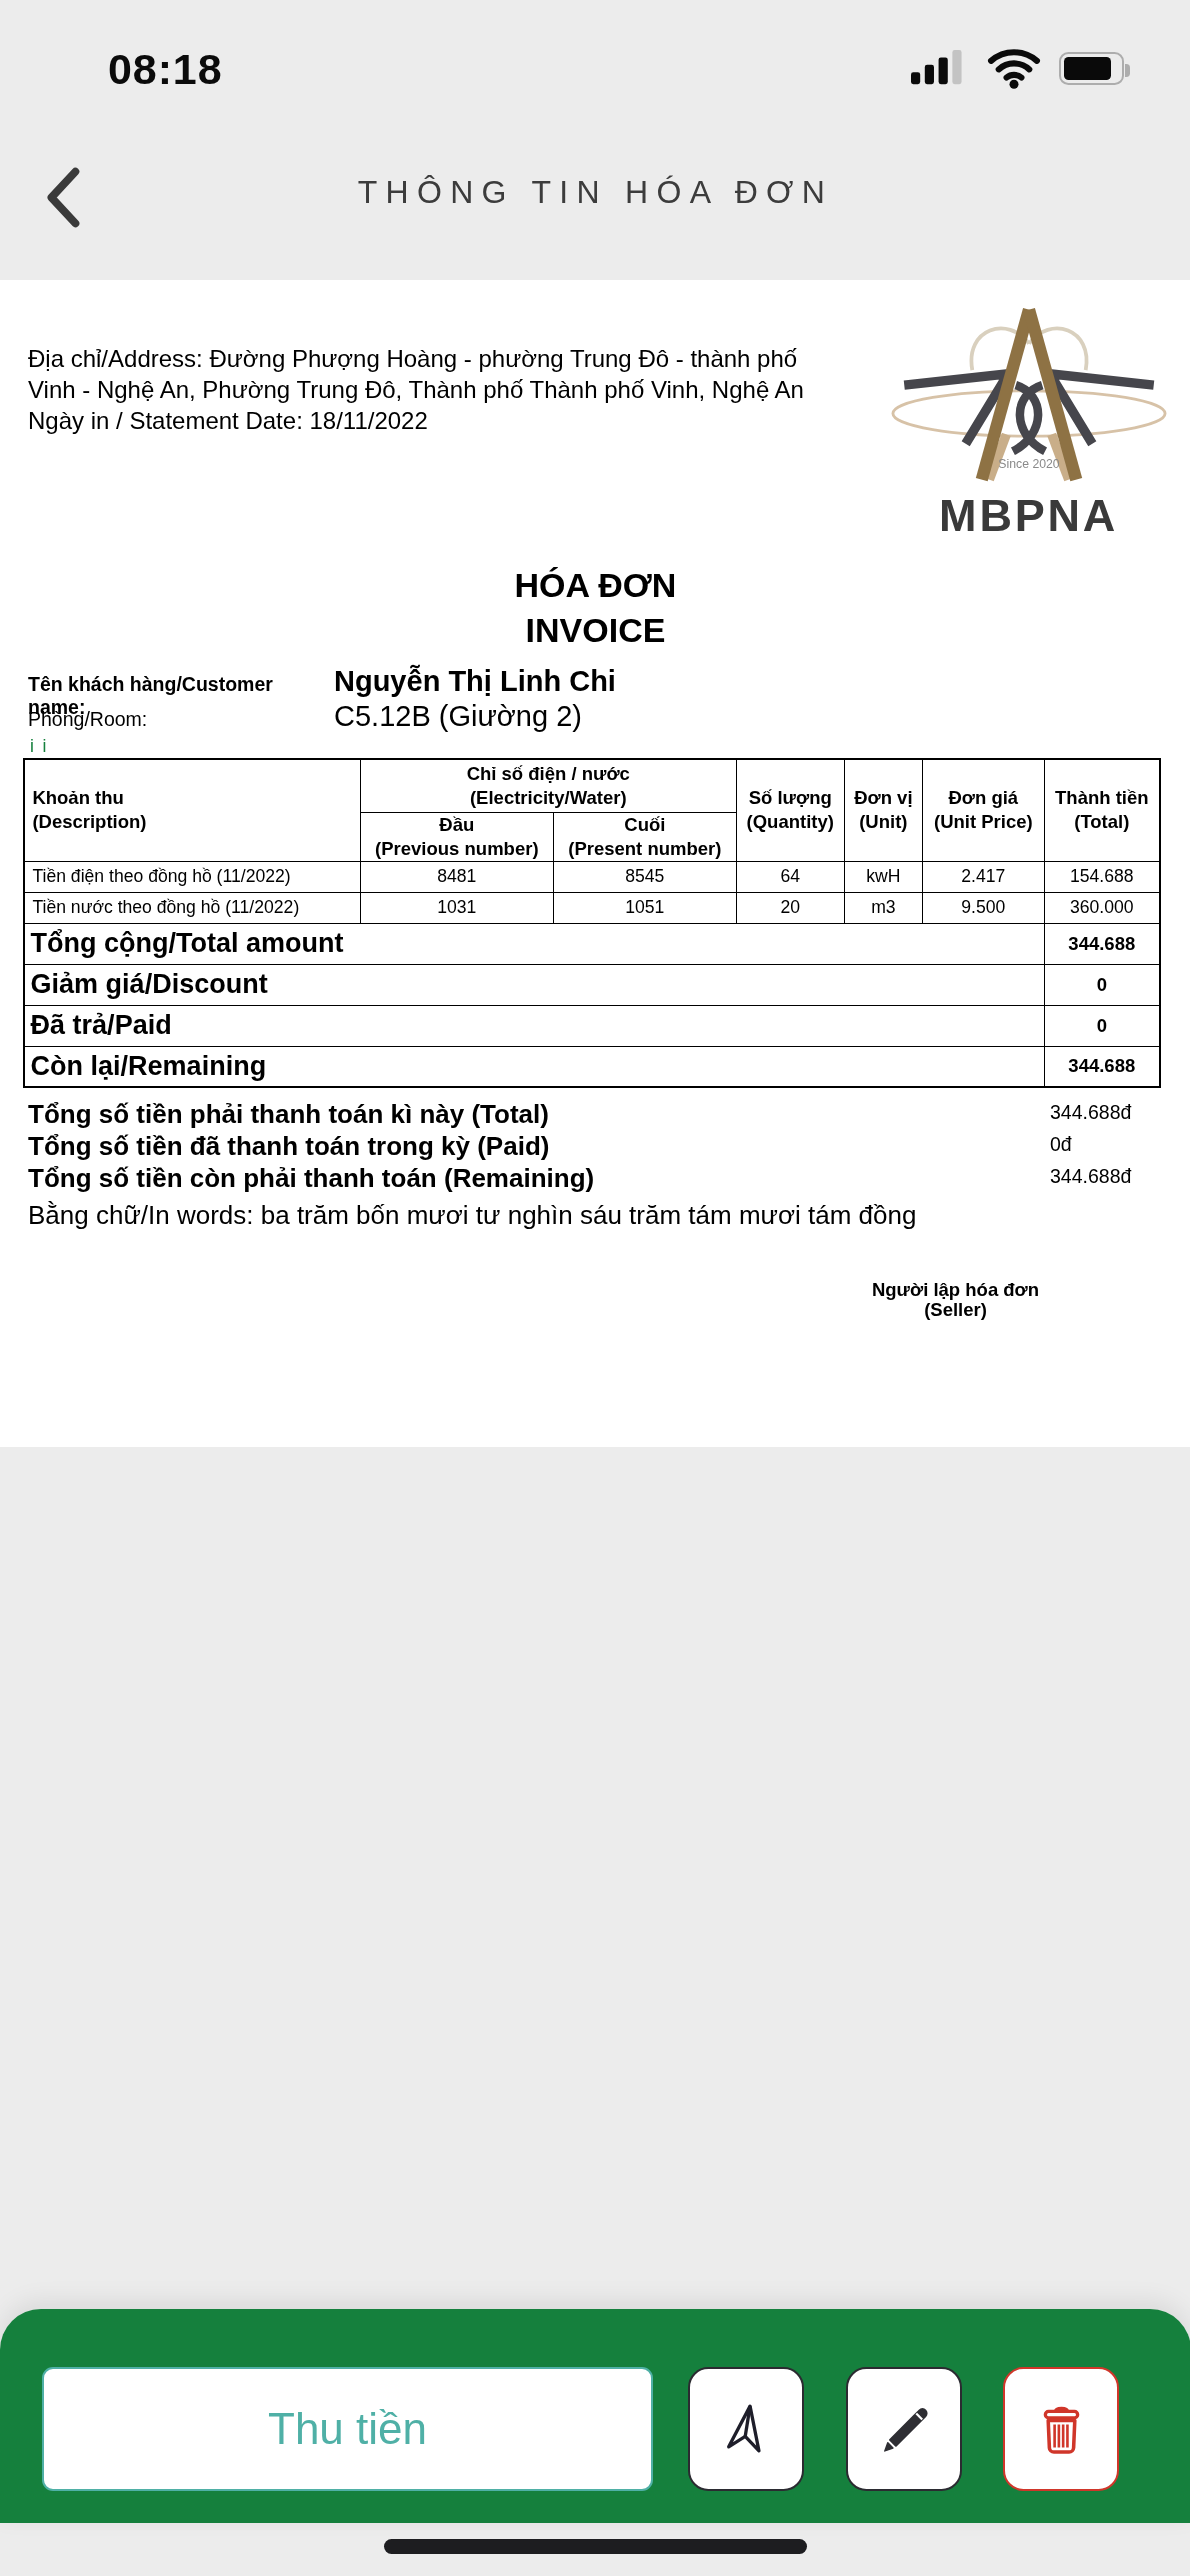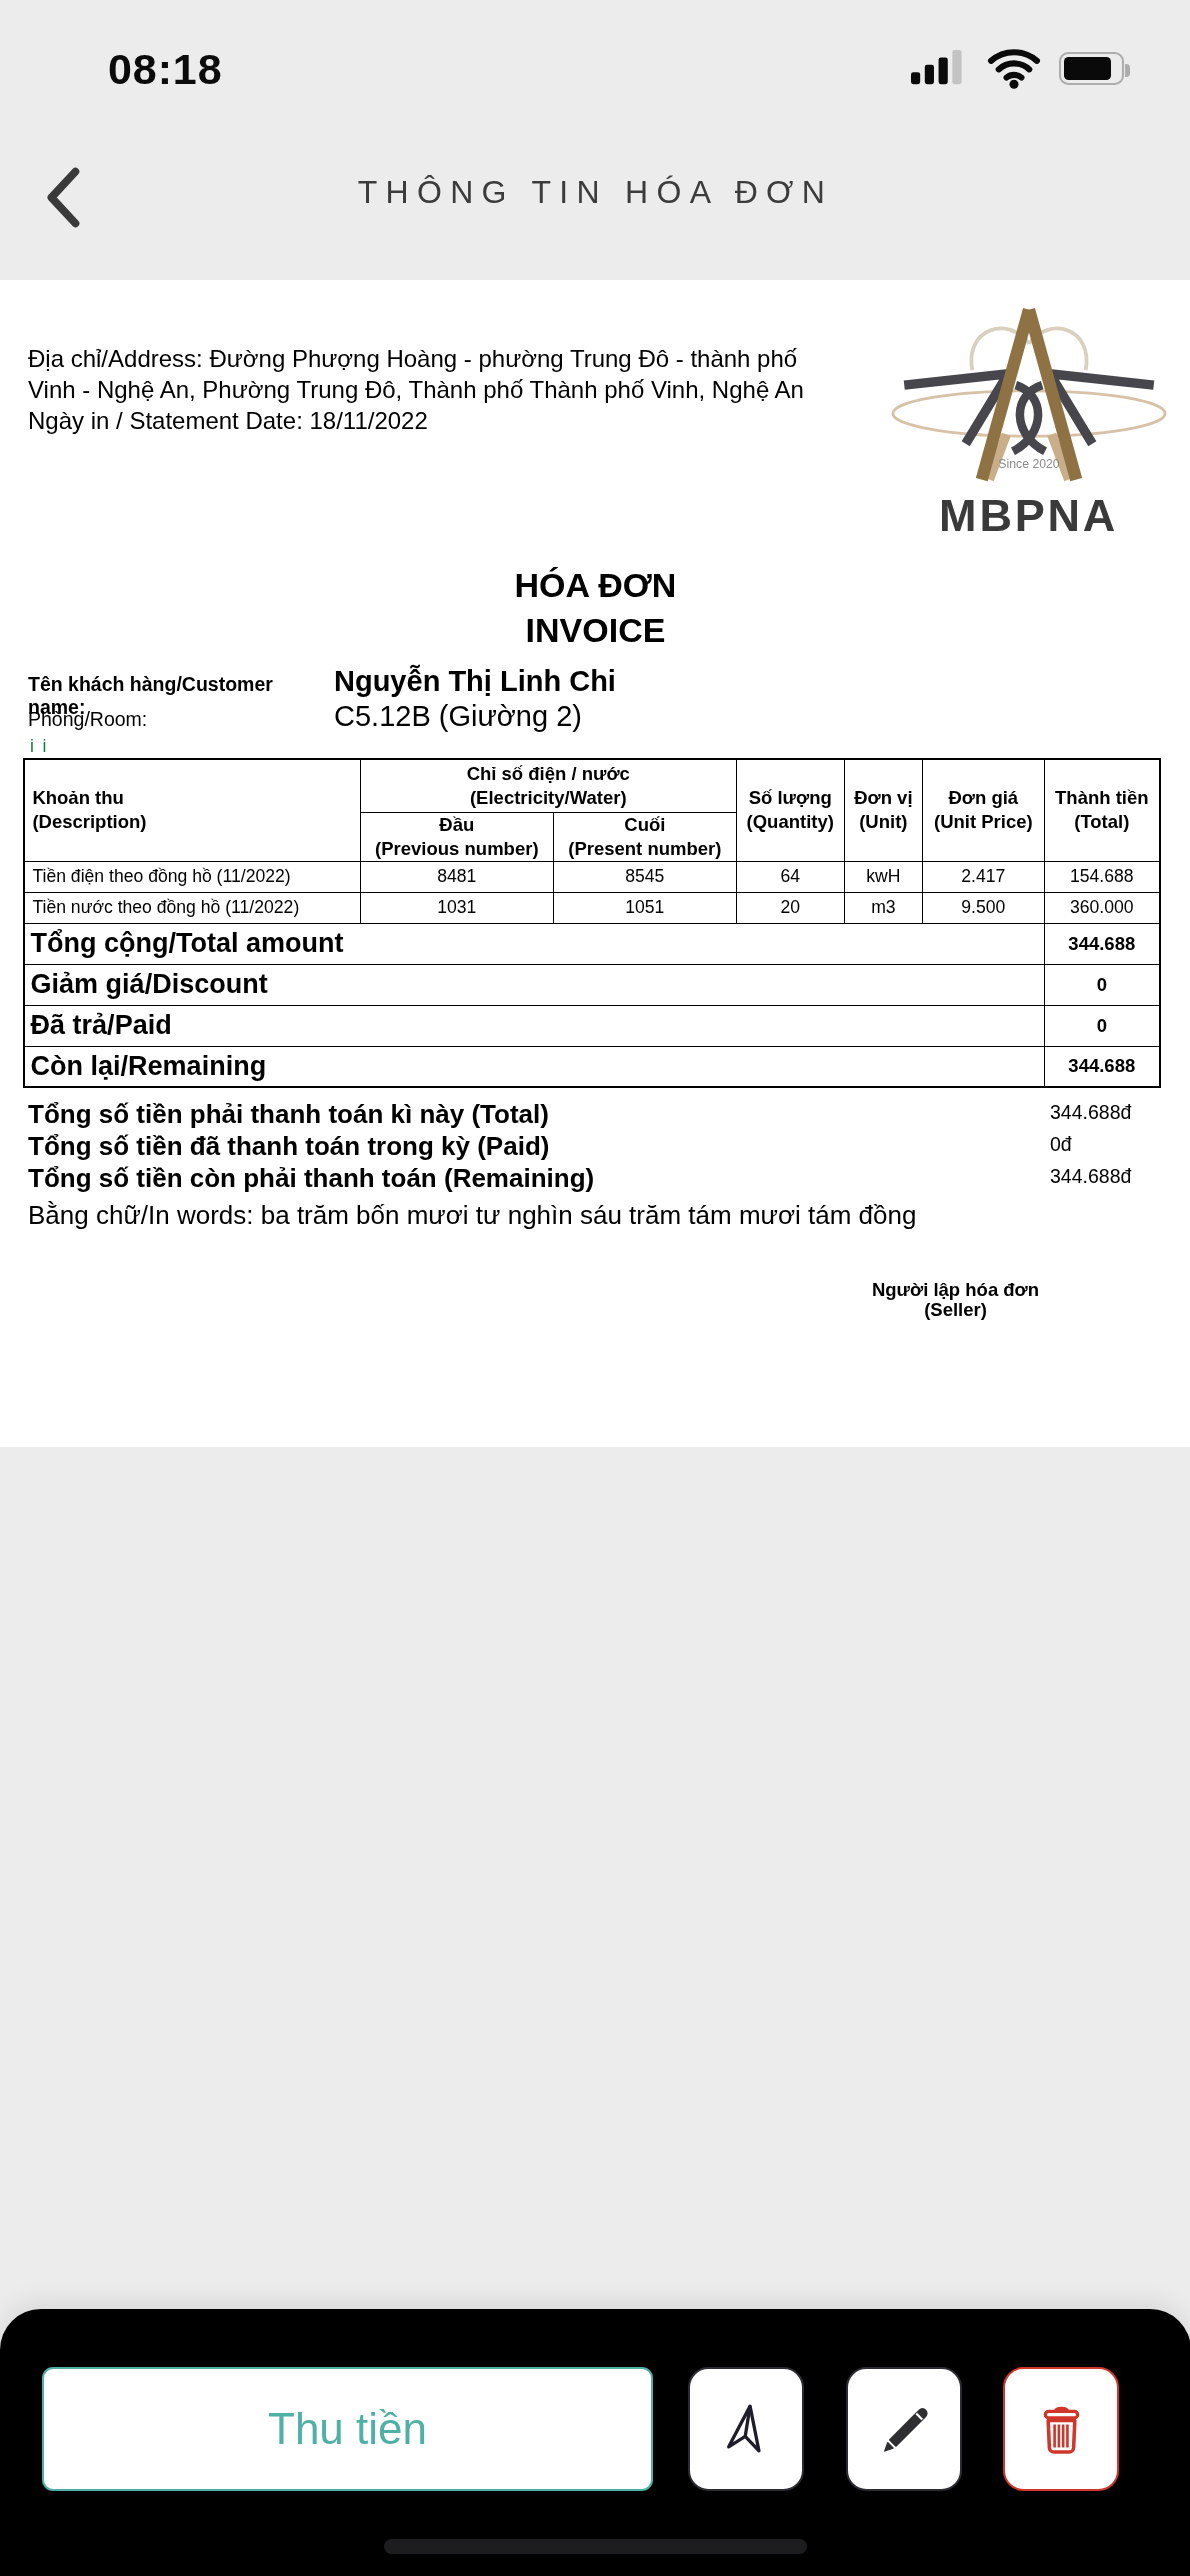--- a/index.html
+++ b/index.html
@@ -73,22 +73,22 @@
   .notes-rows { margin-top: 3.7px; }
   .note-row { display: flex; align-items: flex-end; height: 32px; gap: 16px; }
   .note-label { width: 1006px; font-size: 26px; font-weight: 700; }
   .note-value { font-size: 19.5px; align-self: flex-start; line-height: 28px; }
   .in-words { margin-top: 5.6px; font-size: 26px; line-height: 32px; }
 
   .seller { position: absolute; left: 835px; top: 1000px; width: 241px; text-align: center; font-size: 18.5px; font-weight: 700; line-height: 20.4px; }
 
   
   .bottom-sheet {
-    position: absolute; left: 0; top: 2309px; width: 1191px; height: 267px;
-    background: #000000; border-radius: 41px 41px 0 0;
+    position: absolute; left: 0; top: 2309px; width: 1191px; height: 214px;
+    background: #15803d; border-radius: 41px 41px 0 0;
     box-shadow: 0 -7.4px 24px rgba(0,0,0,0.08);
   }
   .collect-btn {
     position: absolute; left: 42px; top: 58px; width: 611px; height: 124px;
     background: #fff; border: 2.8px solid var(--accent-teal, #4fb0a6); border-radius: 11px;
     color: var(--accent-teal, #4fb0a6); font-size: 44px;
     font-family: "Liberation Sans", "DejaVu Sans", sans-serif; cursor: pointer;
   }
   .icon-btn {
     position: absolute; top: 58px; width: 116px; height: 124px; background: #fff;

